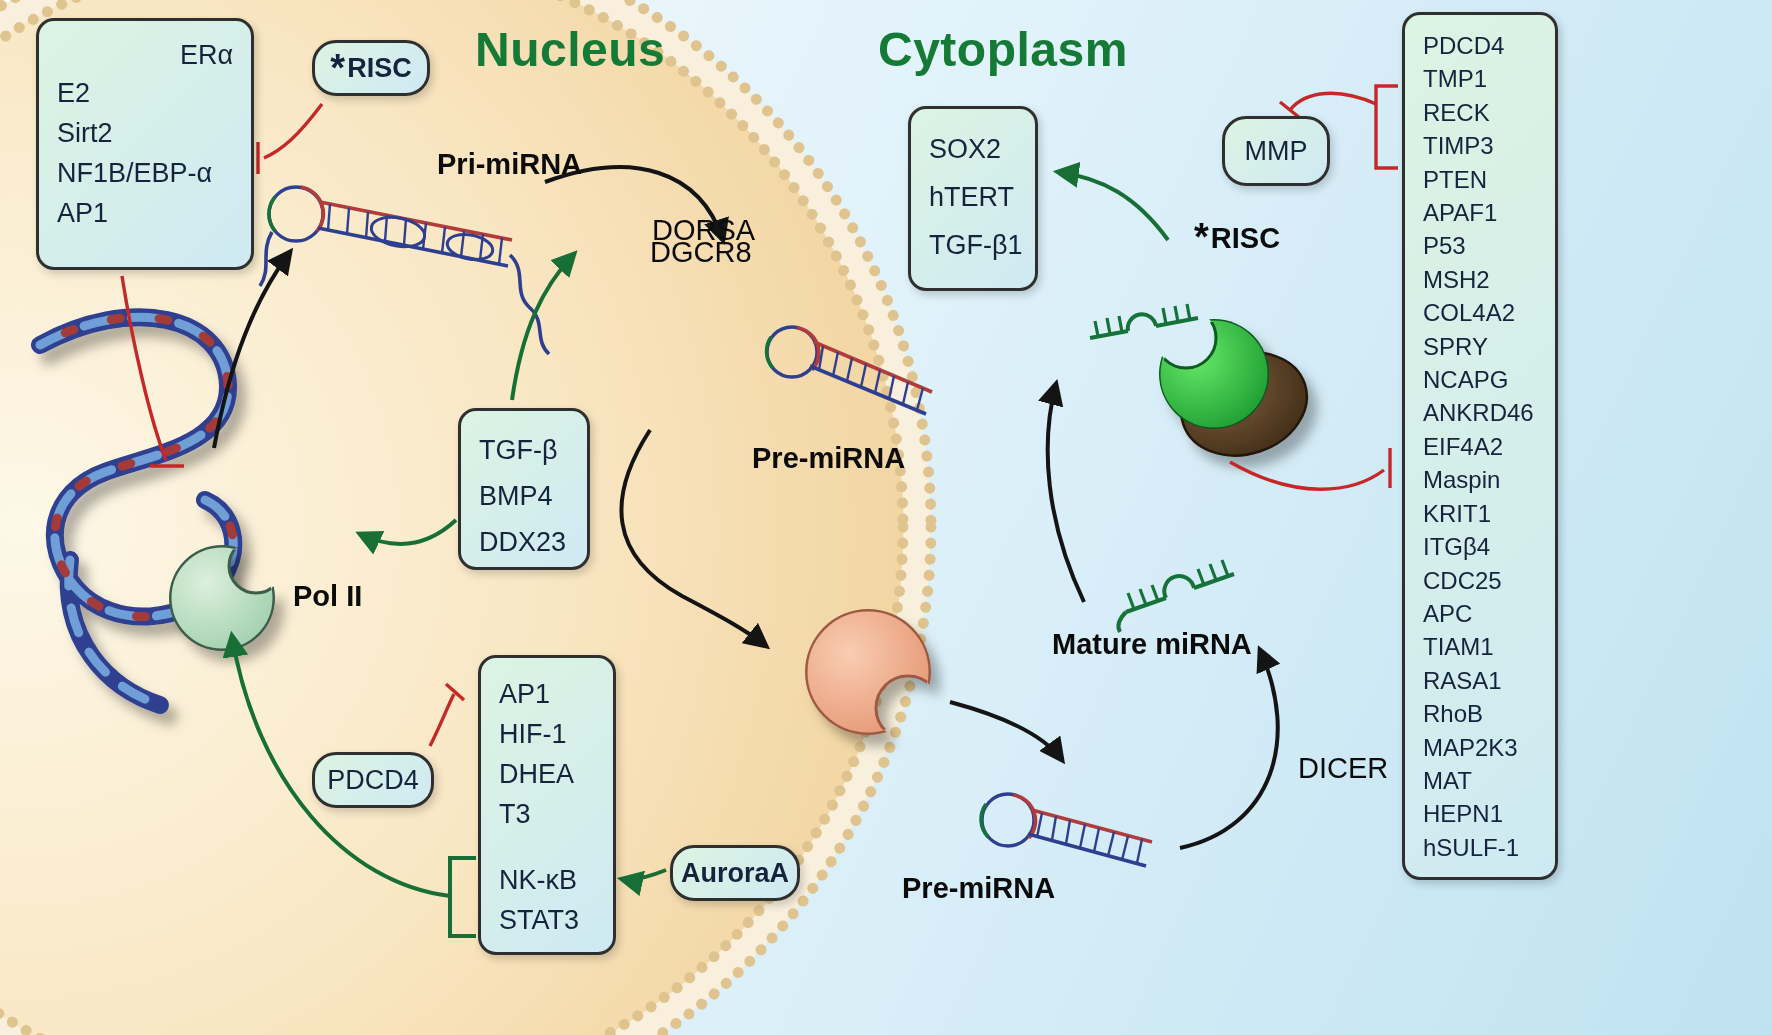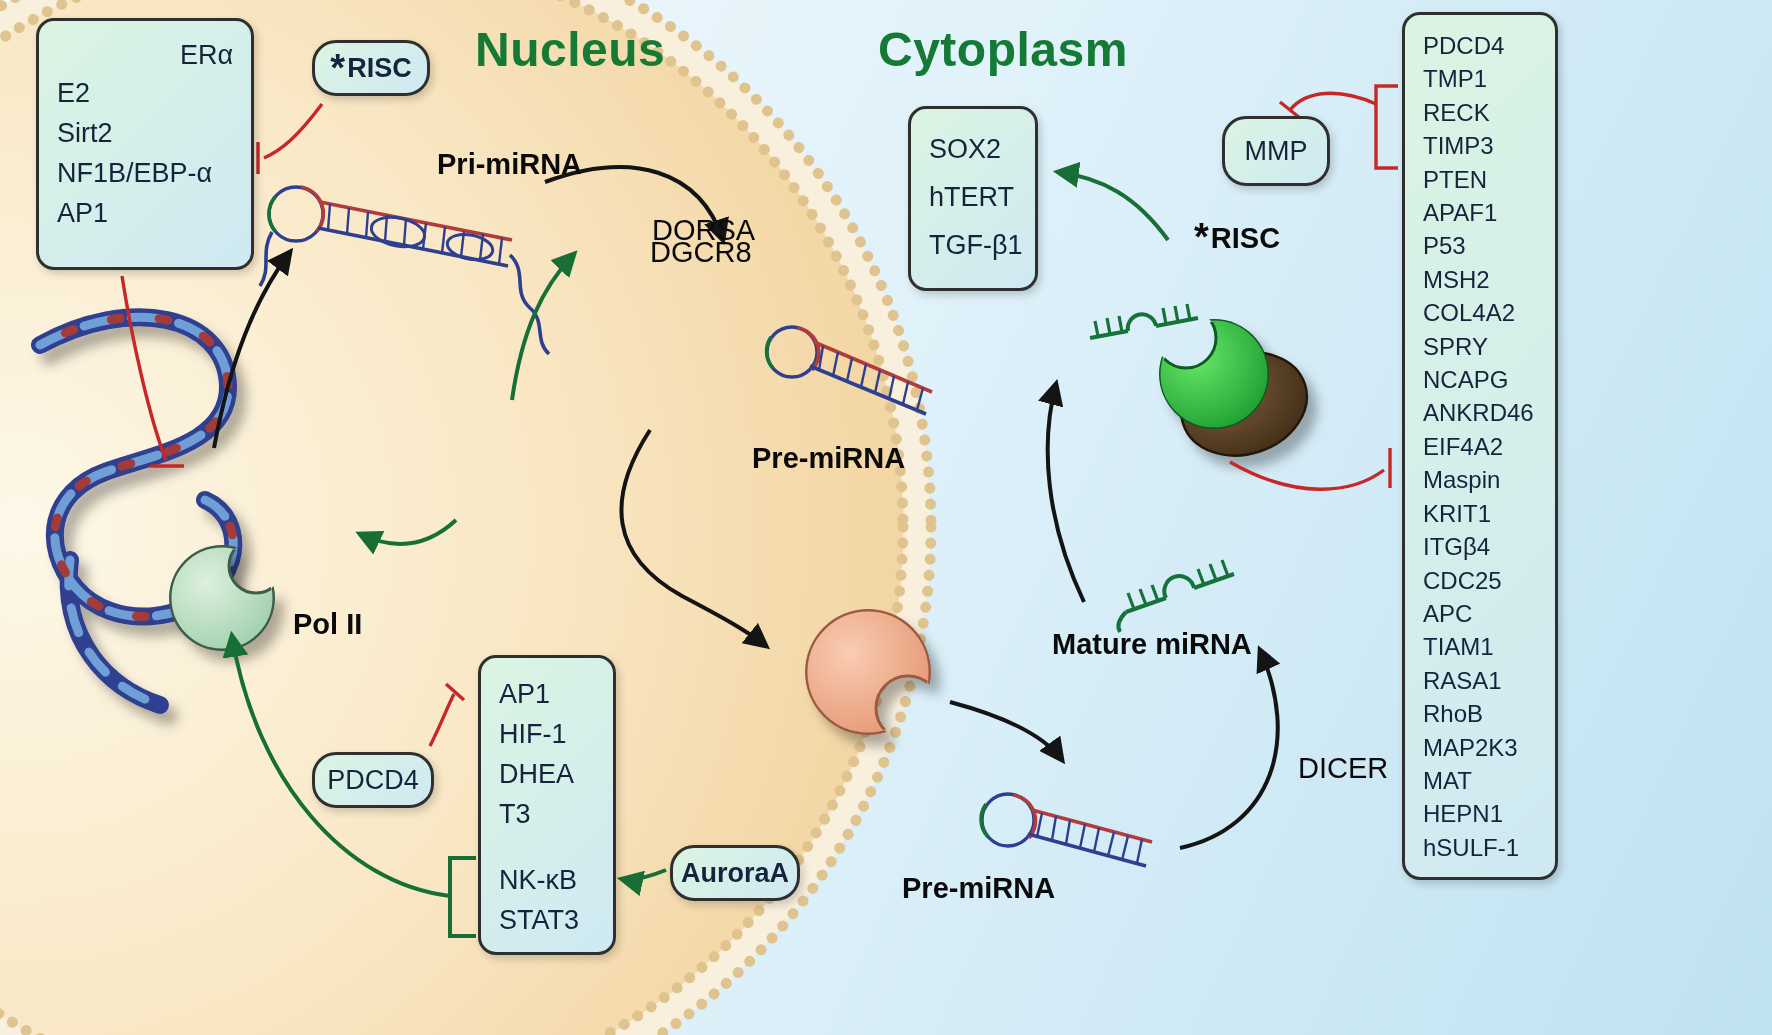--- a/index.html
+++ b/index.html
@@ -260,22 +260,27 @@
 <div class="box pill" style="left:312px;top:40px;width:118px;height:56px;">
   <span class="ast">*</span>
   <span style="font-weight:700;">RISC</span>
 </div>
 
 <div class="lbl" style="left:437px;top:148px;">Pri-miRNA</div>
 
 <div class="lbl thin" style="left:652px;top:190px;margin-top:24px;">DORSA</div>
 <div class="lbl thin" style="left:650px;top:228px;margin-top:8px;">DGCR8</div>
 
-
-<div class="lbl" style="left:293px;top:580px;margin-top:28px;">Pol II</div>
+<div class="box tgf" style="left:458px;top:408px;width:132px;height:162px;">
+  <div class="ln">TGF-β</div>
+  <div class="ln">BMP4</div>
+  <div class="ln">DDX23</div>
+</div>
+
+<div class="lbl" style="left:293px;top:580px;">Pol II</div>
 
 <div class="box pill" style="left:312px;top:752px;width:122px;height:56px;font-weight:400;">
   <span>PDCD4</span>
 </div>
 
 <div class="box" style="left:478px;top:655px;width:138px;height:300px;">
   <div class="ln">AP1</div>
   <div class="ln">HIF-1</div>
   <div class="ln">DHEA</div>
   <div class="ln">T3</div>

